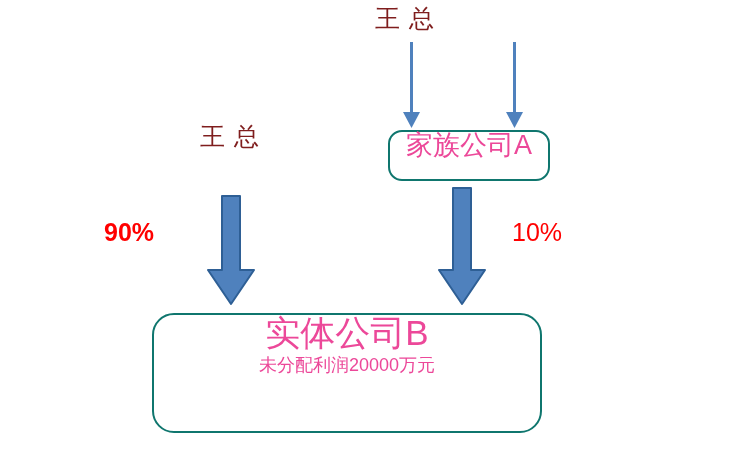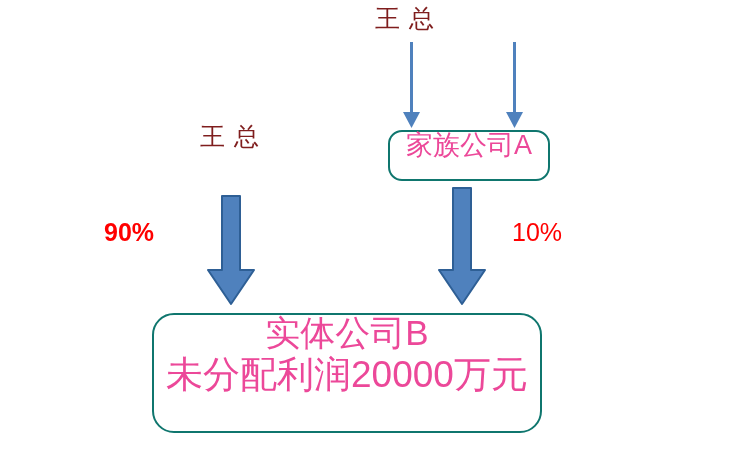--- a/index.html
+++ b/index.html
@@ -84,21 +84,21 @@
     width: 390px;
     height: 120px;
     border-radius: 22px;
   }
   .box-entity .box-title {
     font-size: 35px;
     line-height: 1.05;
     margin-bottom: 4px;
   }
   .box-entity .box-sub {
-    font-size: 37px;
+    font-size: 18px;
     line-height: 1.05;
   }
   .arrow-svg {
     position: absolute;
     left: 0;
     top: 0;
     width: 738px;
     height: 471px;
     overflow: visible;
     pointer-events: none;

